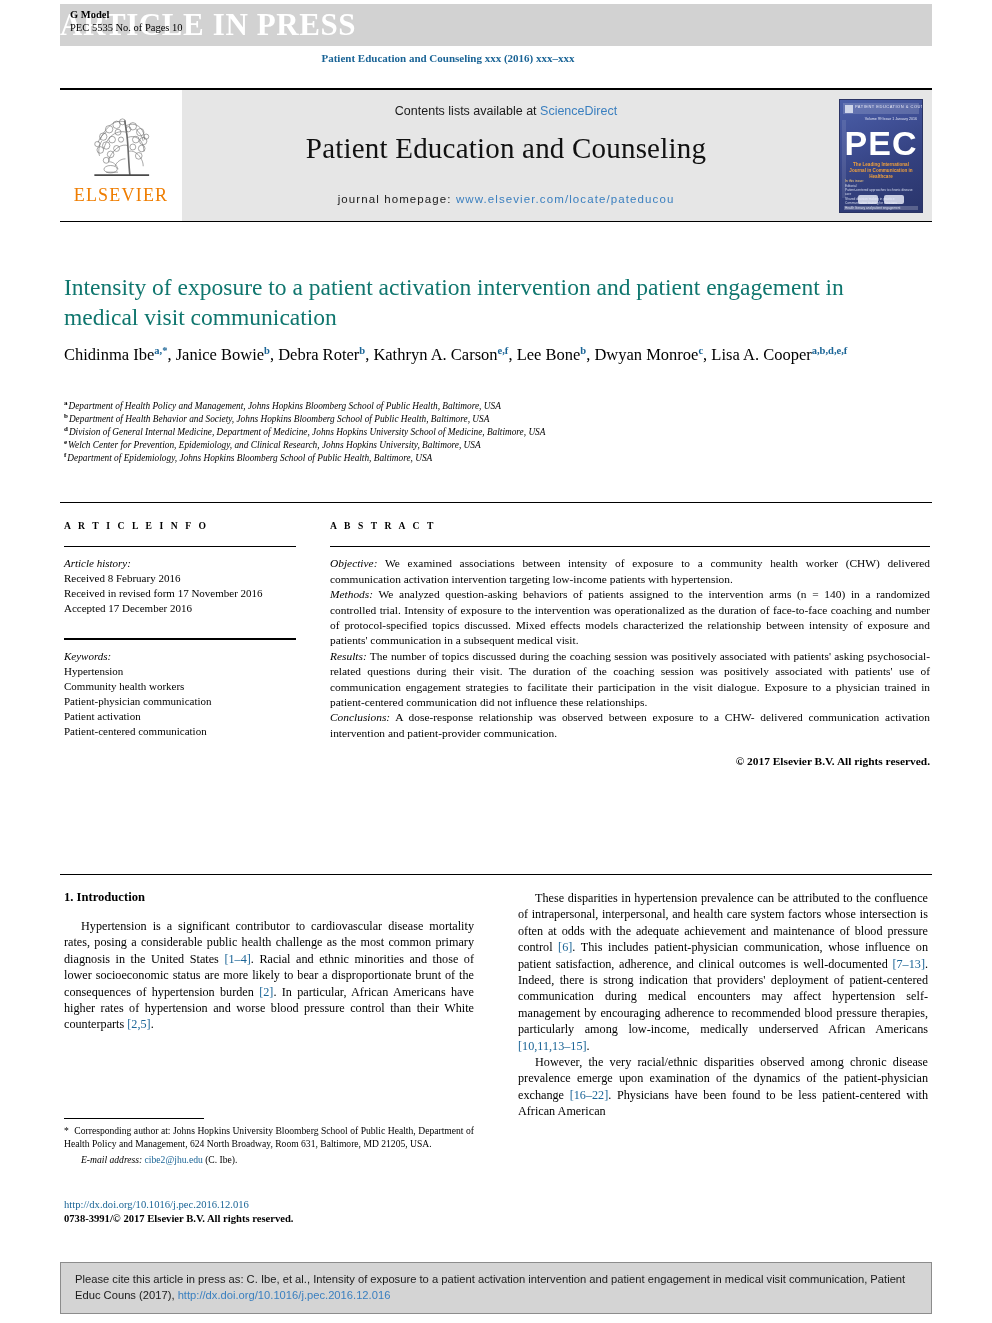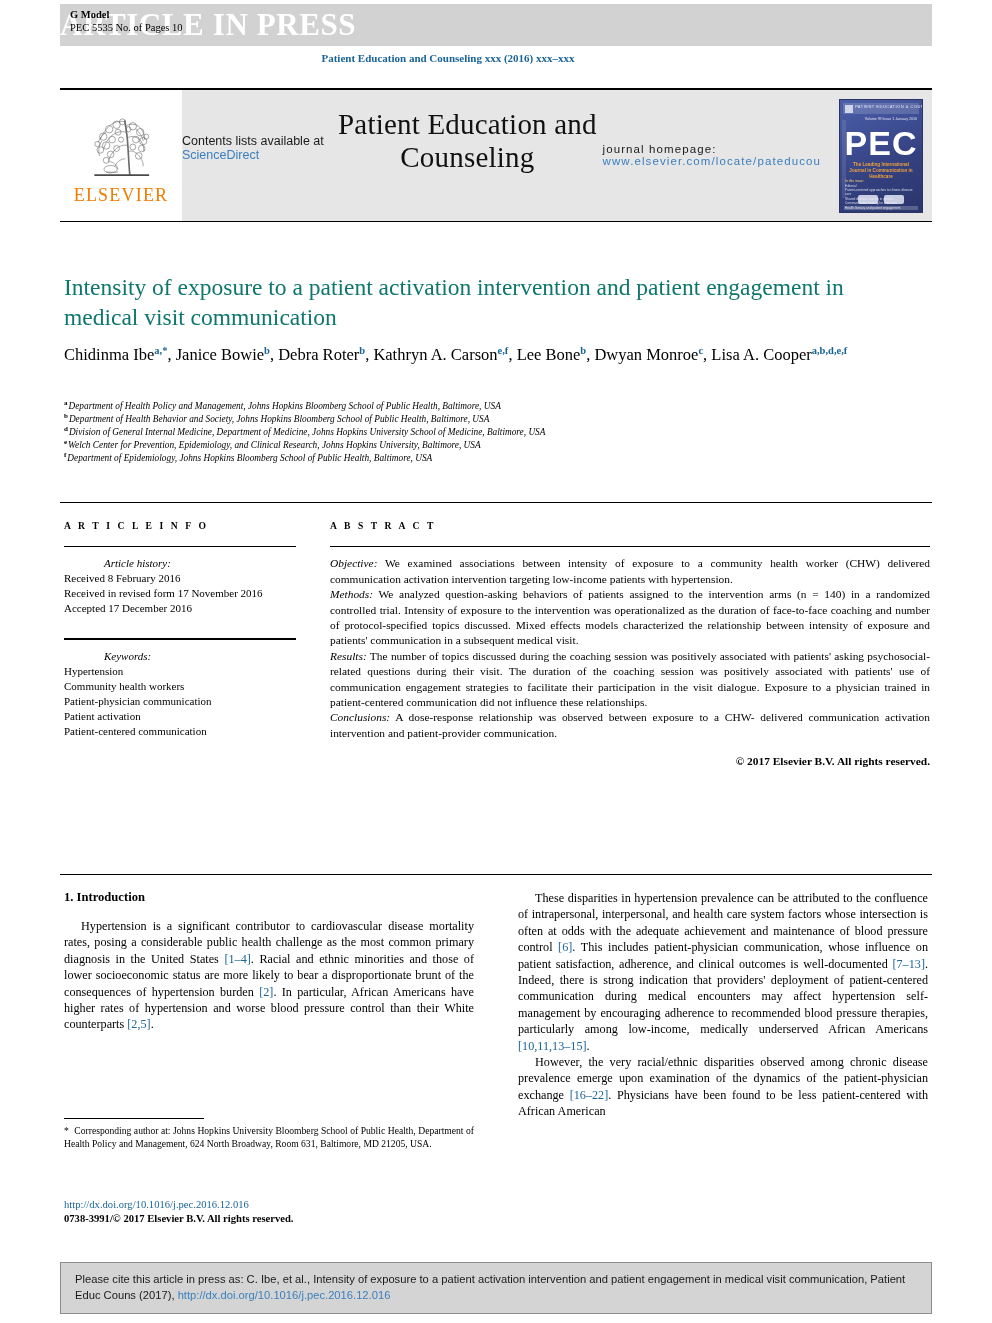--- a/index.html
+++ b/index.html
@@ -109,21 +109,21 @@
     font-family: "Liberation Serif", serif;
     font-size: 18px;
     letter-spacing: 1.2px;
     color: #ef7d00;
     margin-top: 1px;
   }
   .center-box {
     flex: 1 1 auto;
     background: #e6e6e6;
     display: flex;
-    flex-direction: row;
+    flex-direction: column;
     align-items: center;
     justify-content: center;
     padding: 6px 0 8px 0;
     box-sizing: border-box;
   }
   .contents-line {
     font-family: "Liberation Sans", sans-serif;
     font-size: 12.5px;
     color: #1a1a1a;
     margin-bottom: 14px;
@@ -312,21 +312,20 @@
   .thin-rule {
     height: 1.4px;
     background: #000;
     margin-bottom: 9px;
   }
   .info-label {
     font-family: "Liberation Serif", serif;
     font-style: italic;
     font-size: 11px;
     line-height: 15px;
-    margin-left: 40px;
   }
   .info-line {
     font-family: "Liberation Serif", serif;
     font-size: 11px;
     line-height: 15px;
   }
   .kw-block { margin-top: 22px; }
 
   .abstract-col {
     position: absolute;
@@ -602,20 +601,24 @@
       <span>These disparities in hypertension prevalence can be attributed to the confluence of intrapersonal, interpersonal, and health care system factors whose intersection is often at odds with the adequate achievement and maintenance of blood pressure control </span><span class="cite">[6]</span><span>. This includes patient-physician communication, whose influence on patient satisfaction, adherence, and clinical outcomes is well-documented </span><span class="cite">[7–13]</span><span>. Indeed, there is strong indication that providers' deployment of patient-centered communication during medical encounters may affect hypertension self-management by encouraging adherence to recommended blood pressure therapies, particularly among low-income, medically underserved African Americans </span><span class="cite">[10,11,13–15]</span><span>.</span>
     </p>
     <p class="body-para">
       <span>However, the very racial/ethnic disparities observed among chronic disease prevalence emerge upon examination of the dynamics of the patient-physician exchange </span><span class="cite">[16–22]</span><span>. Physicians have been found to be less patient-centered with African American</span>
     </p>
   </div>
 
   <div class="foot-rule"></div>
   <div class="footnote">
     <span class="star">*</span><span> Corresponding author at: Johns Hopkins University Bloomberg School of Public Health, Department of Health Policy and Management, 624 North Broadway, Room 631, Baltimore, MD 21205, USA.</span>
+    <span class="fn-indent">
+      <i>E-mail address:</i>
+      <a href="#">cibe2@jhu.edu</a><span> (C. Ibe).</span>
+    </span>
   </div>
 
   <div class="doi-block">
     <div class="doi-link">http://dx.doi.org/10.1016/j.pec.2016.12.016</div>
     <div class="issn">0738-3991/© 2017 Elsevier B.V. All rights reserved.</div>
   </div>
 
   <div class="cite-box">
     <div class="cite-text">
       <span>Please cite this article in press as: C. Ibe, et al., Intensity of exposure to a patient activation intervention and patient engagement in medical visit communication, Patient Educ Couns (2017), </span><a href="#">http://dx.doi.org/10.1016/j.pec.2016.12.016</a>

